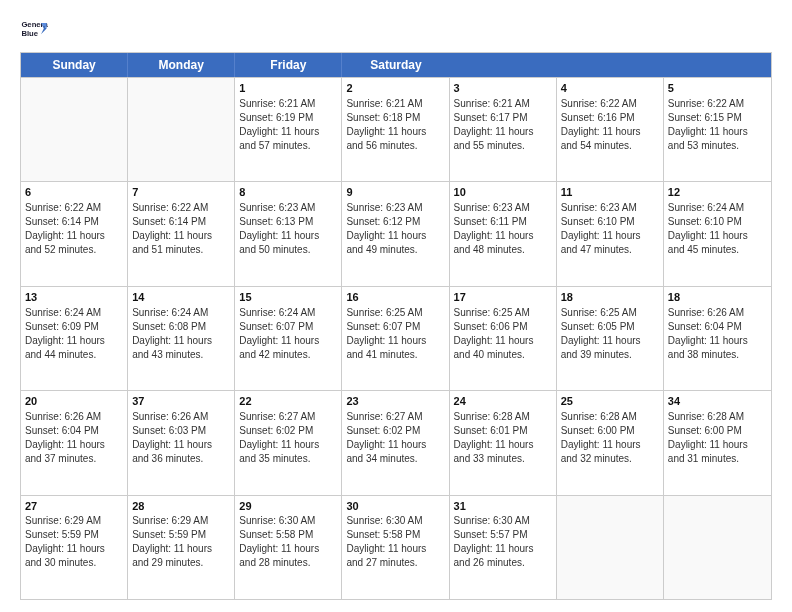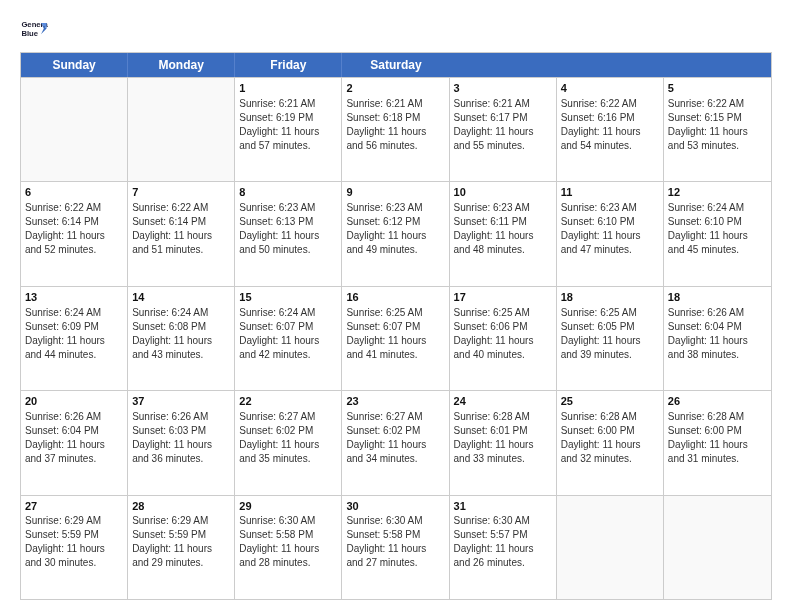--- a/index.html
+++ b/index.html
@@ -170,21 +170,21 @@
           <div class="cal-cell"><span class="day-num">18</span><span class="info">Sunrise: 6:25 AM<br>Sunset: 6:05 PM<br>Daylight: 11 hours and 39 minutes.</span></div>
           <div class="cal-cell"><span class="day-num">18</span><span class="info">Sunrise: 6:26 AM<br>Sunset: 6:04 PM<br>Daylight: 11 hours and 38 minutes.</span></div>
         </div>
         <div class="cal-row">
           <div class="cal-cell"><span class="day-num">20</span><span class="info">Sunrise: 6:26 AM<br>Sunset: 6:04 PM<br>Daylight: 11 hours and 37 minutes.</span></div>
           <div class="cal-cell"><span class="day-num">37</span><span class="info">Sunrise: 6:26 AM<br>Sunset: 6:03 PM<br>Daylight: 11 hours and 36 minutes.</span></div>
           <div class="cal-cell"><span class="day-num">22</span><span class="info">Sunrise: 6:27 AM<br>Sunset: 6:02 PM<br>Daylight: 11 hours and 35 minutes.</span></div>
           <div class="cal-cell"><span class="day-num">23</span><span class="info">Sunrise: 6:27 AM<br>Sunset: 6:02 PM<br>Daylight: 11 hours and 34 minutes.</span></div>
           <div class="cal-cell"><span class="day-num">24</span><span class="info">Sunrise: 6:28 AM<br>Sunset: 6:01 PM<br>Daylight: 11 hours and 33 minutes.</span></div>
           <div class="cal-cell"><span class="day-num">25</span><span class="info">Sunrise: 6:28 AM<br>Sunset: 6:00 PM<br>Daylight: 11 hours and 32 minutes.</span></div>
-          <div class="cal-cell"><span class="day-num">26</span><span class="info">Sunrise: 6:28 AM<br>Sunset: 6:00 PM<br>Daylight: 11 hours and 31 minutes.</span></div>
+          <div class="cal-cell"><span class="day-num">34</span><span class="info">Sunrise: 6:28 AM<br>Sunset: 6:00 PM<br>Daylight: 11 hours and 31 minutes.</span></div>
         </div>
         <div class="cal-row">
           <div class="cal-cell"><span class="day-num">27</span><span class="info">Sunrise: 6:29 AM<br>Sunset: 5:59 PM<br>Daylight: 11 hours and 30 minutes.</span></div>
           <div class="cal-cell"><span class="day-num">28</span><span class="info">Sunrise: 6:29 AM<br>Sunset: 5:59 PM<br>Daylight: 11 hours and 29 minutes.</span></div>
           <div class="cal-cell"><span class="day-num">29</span><span class="info">Sunrise: 6:30 AM<br>Sunset: 5:58 PM<br>Daylight: 11 hours and 28 minutes.</span></div>
           <div class="cal-cell"><span class="day-num">30</span><span class="info">Sunrise: 6:30 AM<br>Sunset: 5:58 PM<br>Daylight: 11 hours and 27 minutes.</span></div>
           <div class="cal-cell"><span class="day-num">31</span><span class="info">Sunrise: 6:30 AM<br>Sunset: 5:57 PM<br>Daylight: 11 hours and 26 minutes.</span></div>
           <div class="cal-cell empty"></div>
           <div class="cal-cell empty"></div>
         </div>

